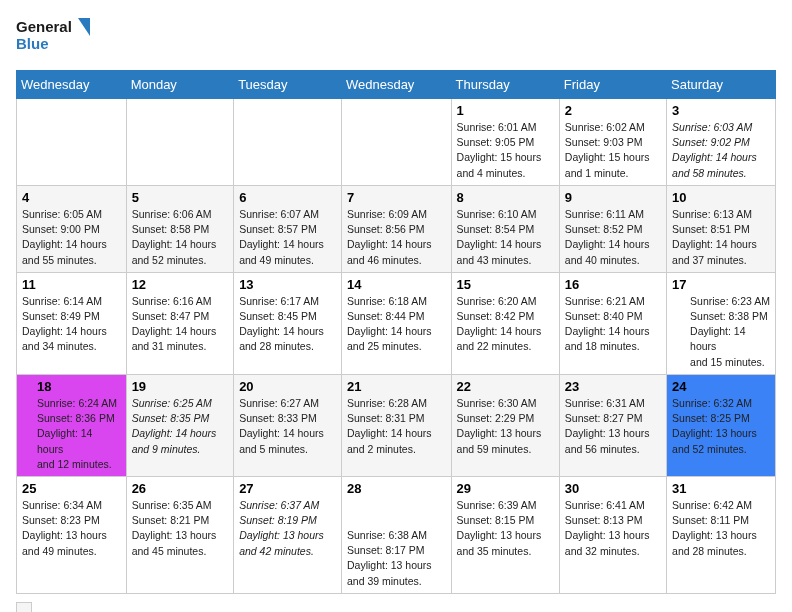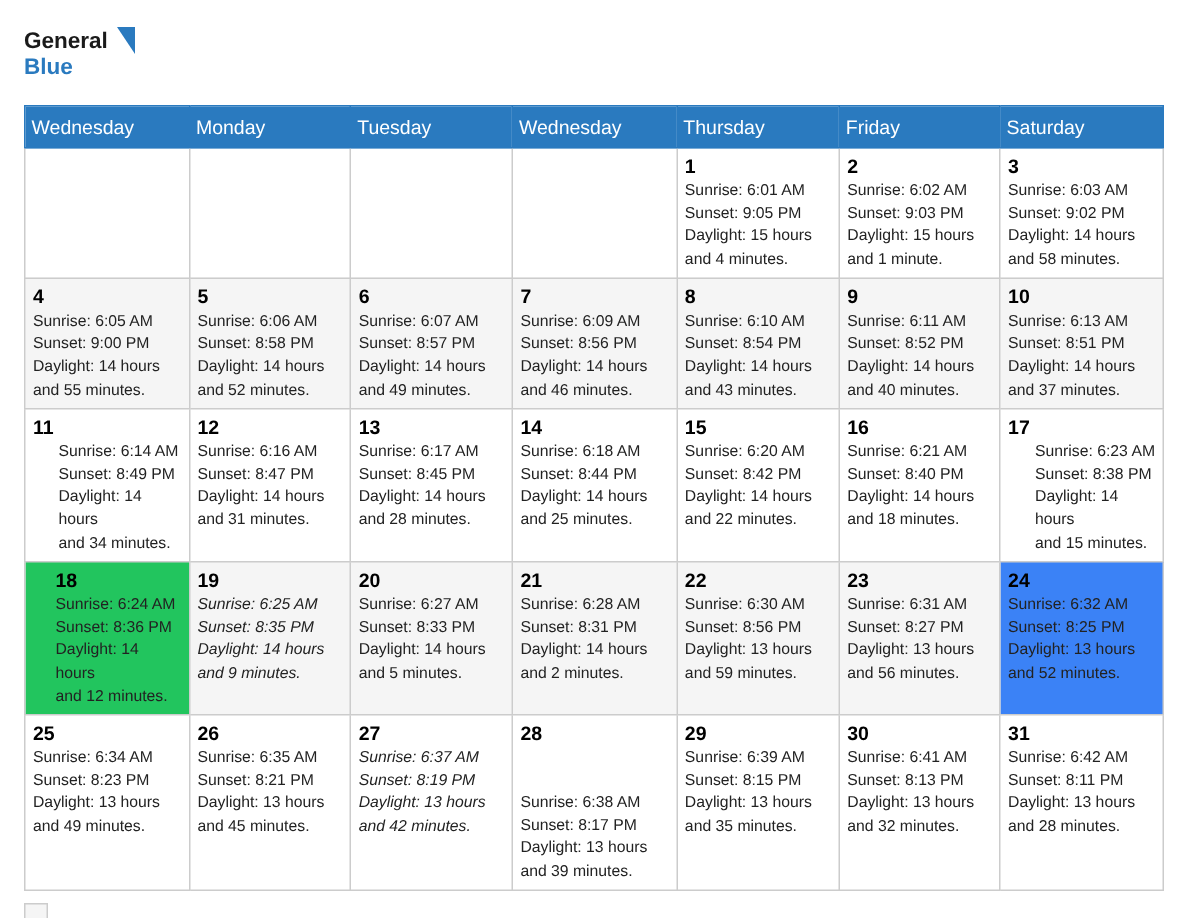--- a/index.html
+++ b/index.html
@@ -130,21 +130,21 @@
         </td>
         <td>
           <div class="day-number">2</div>
           <div class="day-info" style="white-space: pre-line;">Sunrise: 6:02 AM
 Sunset: 9:03 PM
 Daylight: 15 hours
 and 1 minute.</div>
         </td>
         <td>
           <div class="day-number">3</div>
-          <div class="day-info" style="white-space: pre-line;">Sunrise: 6:03 AM
+          <div class="day-info" style="white-space: pre-line; font-style: italic;">Sunrise: 6:03 AM
 Sunset: 9:02 PM
 Daylight: 14 hours
 and 58 minutes.</div>
         </td>
       </tr>
       <tr>
         <td style="background: rgb(245, 245, 245);">
           <div class="day-number">4</div>
           <div class="day-info" style="white-space: pre-line;">Sunrise: 6:05 AM
 Sunset: 9:00 PM
@@ -190,21 +190,21 @@
           <div class="day-number">10</div>
           <div class="day-info" style="white-space: pre-line;">Sunrise: 6:13 AM
 Sunset: 8:51 PM
 Daylight: 14 hours
 and 37 minutes.</div>
         </td>
       </tr>
       <tr>
         <td>
           <div class="day-number">11</div>
-          <div class="day-info" style="white-space: pre-line; margin-left: 17px;">Sunrise: 6:14 AM
+          <div class="day-info" style="white-space: pre-line;">Sunrise: 6:14 AM
 Sunset: 8:49 PM
 Daylight: 14 hours
 and 34 minutes.</div>
         </td>
         <td>
           <div class="day-number">12</div>
           <div class="day-info" style="white-space: pre-line;">Sunrise: 6:16 AM
 Sunset: 8:47 PM
 Daylight: 14 hours
 and 31 minutes.</div>
@@ -239,21 +239,21 @@
         </td>
         <td>
           <div class="day-number">17</div>
           <div class="day-info" style="white-space: pre-line; margin-left: 18px;">Sunrise: 6:23 AM
 Sunset: 8:38 PM
 Daylight: 14 hours
 and 15 minutes.</div>
         </td>
       </tr>
       <tr>
-        <td style="background: #22c55e; padding-left: 20px;">
+        <td style="background: #d946ef; padding-left: 20px;">
           <div class="day-number">18</div>
           <div class="day-info" style="white-space: pre-line;">Sunrise: 6:24 AM
 Sunset: 8:36 PM
 Daylight: 14 hours
 and 12 minutes.</div>
         </td>
         <td style="background: rgb(245, 245, 245);">
           <div class="day-number">19</div>
           <div class="day-info" style="white-space: pre-line; font-style: italic;">Sunrise: 6:25 AM
 Sunset: 8:35 PM
@@ -270,21 +270,21 @@
         <td style="background: rgb(245, 245, 245);">
           <div class="day-number">21</div>
           <div class="day-info" style="white-space: pre-line;">Sunrise: 6:28 AM
 Sunset: 8:31 PM
 Daylight: 14 hours
 and 2 minutes.</div>
         </td>
         <td style="background: rgb(245, 245, 245);">
           <div class="day-number">22</div>
           <div class="day-info" style="white-space: pre-line;">Sunrise: 6:30 AM
-Sunset: 8:56 PM
+Sunset: 2:29 PM
 Daylight: 13 hours
 and 59 minutes.</div>
         </td>
         <td style="background: rgb(245, 245, 245);">
           <div class="day-number">23</div>
           <div class="day-info" style="white-space: pre-line;">Sunrise: 6:31 AM
 Sunset: 8:27 PM
 Daylight: 13 hours
 and 56 minutes.</div>
         </td>

